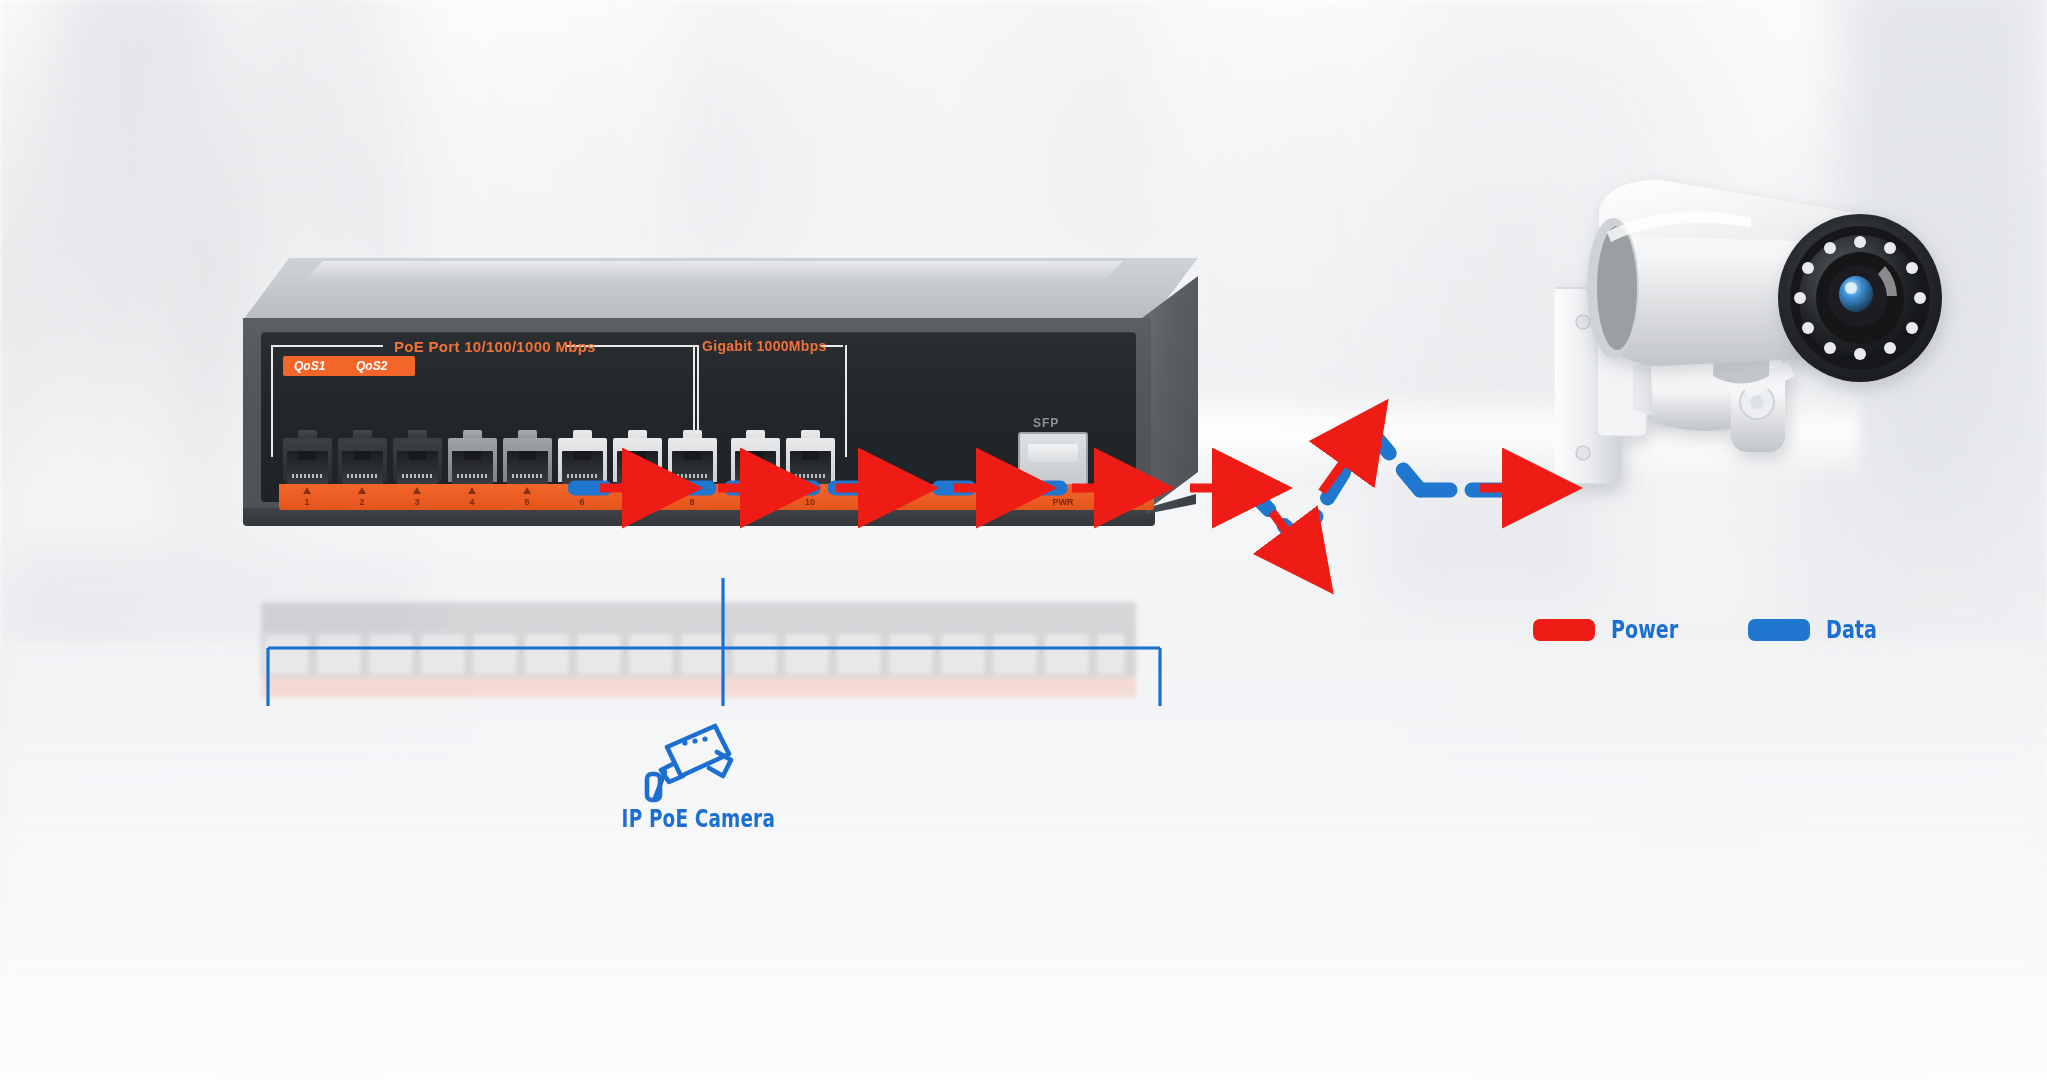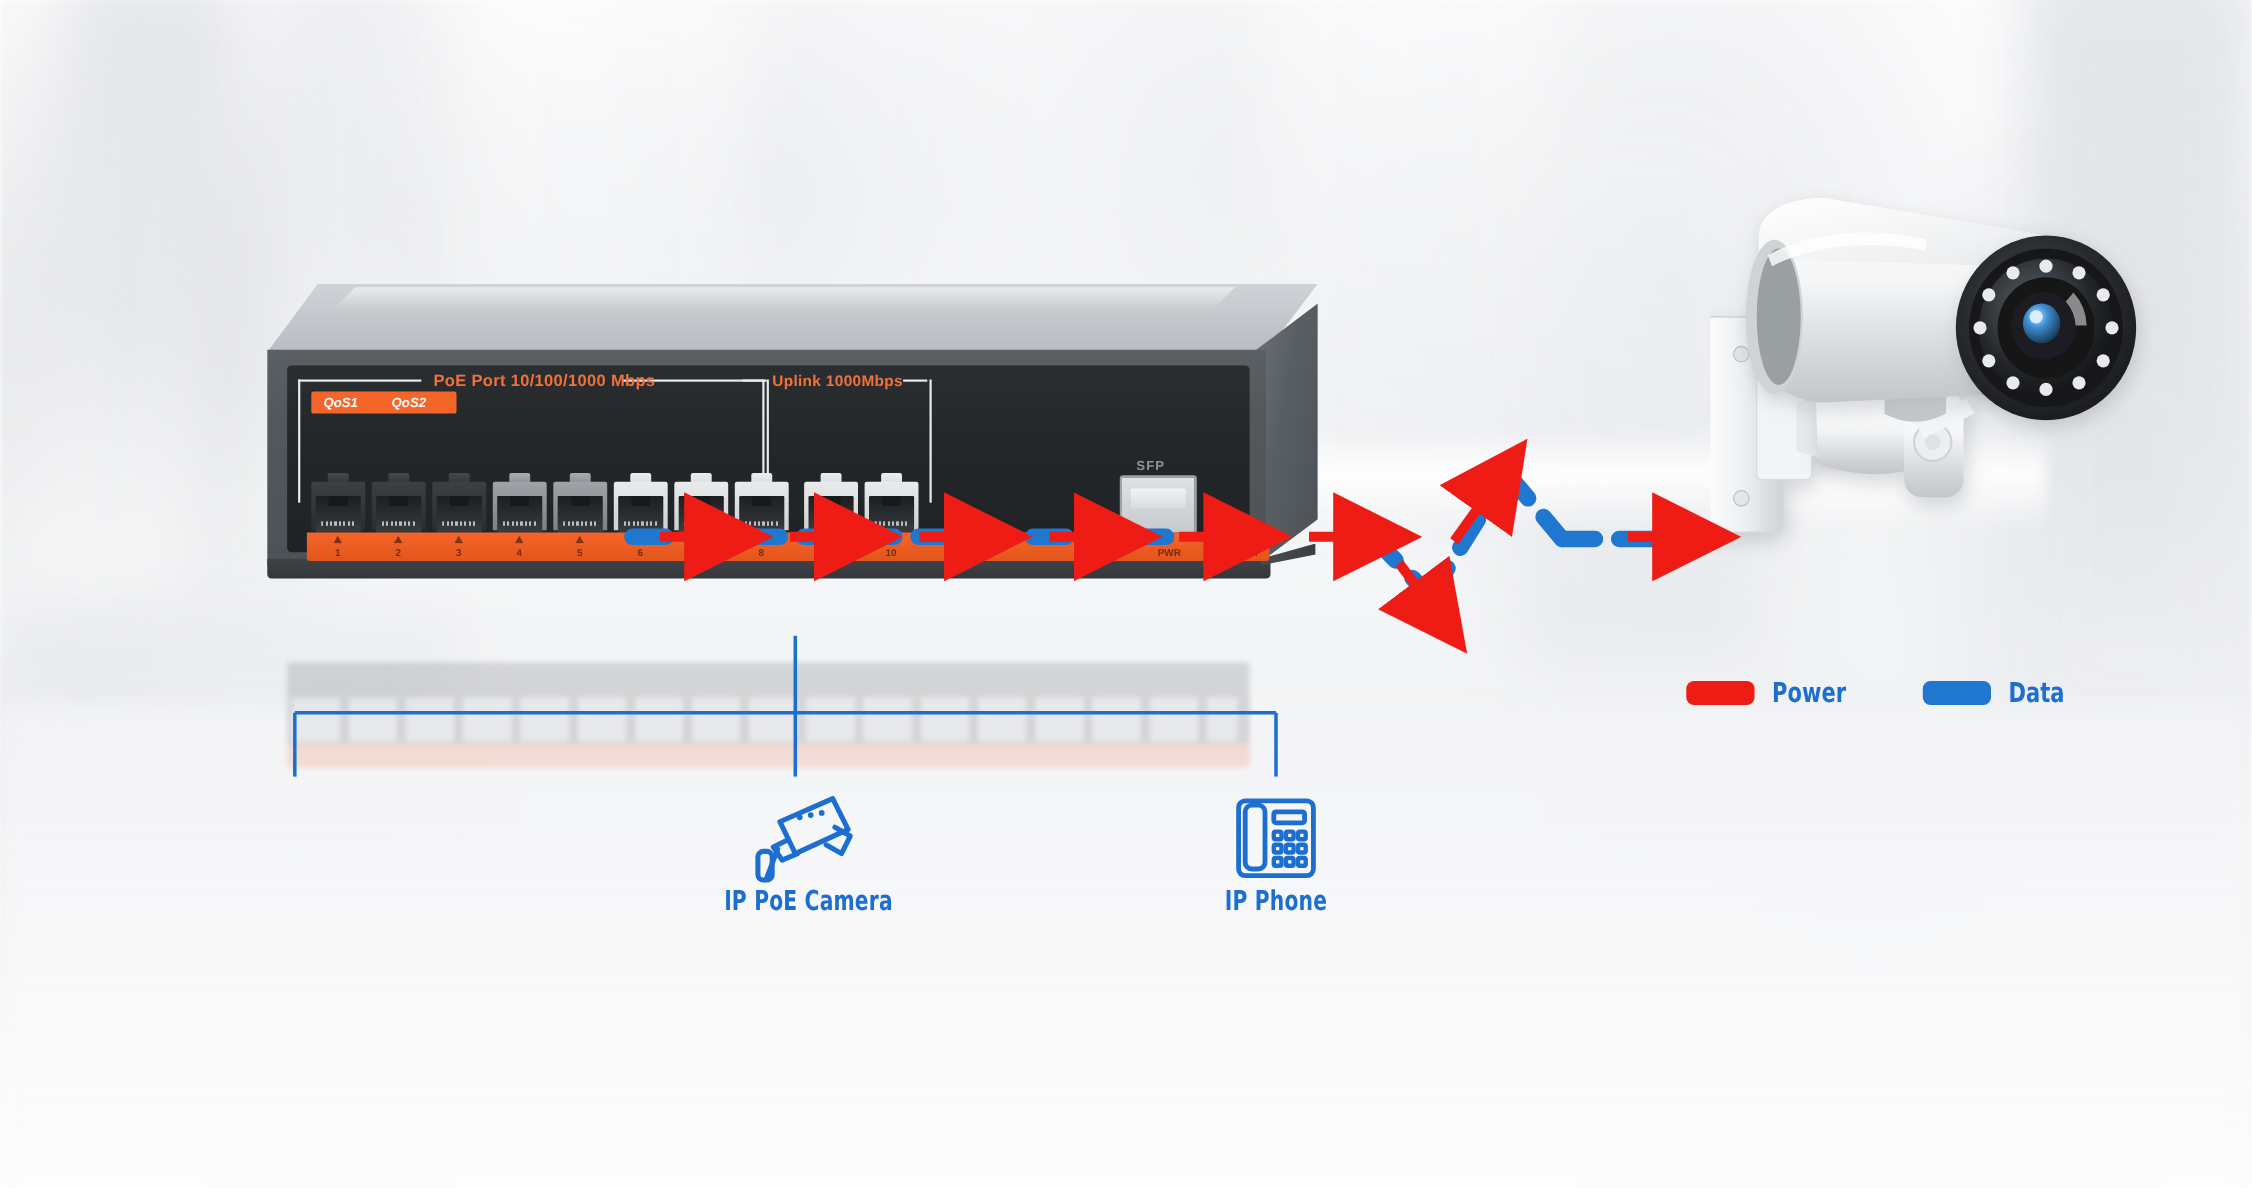--- a/index.html
+++ b/index.html
@@ -178,21 +178,21 @@
 
     <div class="faceplate">
       <div class="grp grp-poe"></div>
       <div class="grp grp-up"></div>
       <div class="rule r1"></div>
       <div class="rule r2"></div>
       <div class="rule r3"></div>
       <div class="rule r4"></div>
 
       <div class="silk lbl-poe">PoE Port  10/100/1000 Mbps</div>
-      <div class="silk lbl-up">Uplink  1000Mbps</div>
+      <div class="silk lbl-up">Gigabit  1000Mbps</div>
 
       <div class="qos">
         <span class="q1">QoS1</span>
         <span class="q2">QoS2</span>
       </div>
 
 
       <div class="sfp-lbl">SFP</div>
       <div class="sfp">
           <div class="inner"></div>
@@ -439,57 +439,36 @@
       <path d="M954 488 L994 488"></path>
       <path d="M1072 488 L1112 488"></path>
       <path d="M1190 488 L1230 488"></path>
       <path d="M1272 512 L1296 544"></path>
       <path d="M1322 492 L1352 450"></path>
       <path d="M1480 488 L1520 488"></path>
     </g>
   </svg>
 
 
-  <div class="dev" id="dev1" style="left:635px;top:712px;width:200px;">
+  <div class="dev" id="dev1" style="left:593px;top:712px;width:200px;text-align:right;">
     <div class="ico">
       <svg width="100" height="84" viewBox="0 0 100 84" fill="none" stroke="#1c6fd0" stroke-width="4.6" stroke-linejoin="round" stroke-linecap="round">
         <path d="M24 27 L72 6 L86 34 L38 56 Z"></path>
         <path d="M74 32 L88 40 L80 56 L66 48"></path>
         <circle cx="42" cy="23" r="2.6" fill="#1c6fd0" stroke="none"></circle>
         <circle cx="52" cy="21" r="2.6" fill="#1c6fd0" stroke="none"></circle>
         <circle cx="62" cy="19" r="2.6" fill="#1c6fd0" stroke="none"></circle>
         <path d="M30 44 L18 50 L26 62 L40 56"></path>
         <path d="M22 52 L12 78"></path>
         <rect x="4" y="54" width="13" height="26" rx="5"></rect>
       </svg>
     </div>
     <div class="cap">IP PoE Camera</div>
   </div>
 
-  <div class="dev" id="dev2" style="left:1060px;top:712px;width:200px;">
-    <div class="ico">
-      <svg width="84" height="84" viewBox="0 0 84 84" fill="none" stroke="#1c6fd0" stroke-width="4.4" stroke-linejoin="round">
-        <rect x="8" y="8" width="68" height="68" rx="6"></rect>
-        <rect x="14" y="12" width="18" height="58" rx="6"></rect>
-        <rect x="40" y="18" width="28" height="10" rx="2"></rect>
-        <g stroke-width="4">
-          <rect x="40" y="36" width="7" height="7" rx="1.6"></rect>
-          <rect x="51" y="36" width="7" height="7" rx="1.6"></rect>
-          <rect x="62" y="36" width="7" height="7" rx="1.6"></rect>
-          <rect x="40" y="48" width="7" height="7" rx="1.6"></rect>
-          <rect x="51" y="48" width="7" height="7" rx="1.6"></rect>
-          <rect x="62" y="48" width="7" height="7" rx="1.6"></rect>
-          <rect x="40" y="60" width="7" height="7" rx="1.6"></rect>
-          <rect x="51" y="60" width="7" height="7" rx="1.6"></rect>
-          <rect x="62" y="60" width="7" height="7" rx="1.6"></rect>
-        </g>
-      </svg>
-    </div>
-    <div class="cap">IP Phone</div>
-  </div>
 
   <div class="legend">
     <div class="lg">
       <div class="sw-chip" id="chip0" style="background: rgb(239, 28, 22);"></div>
       <div class="txt">Power</div>
     </div>
     <div class="lg">
       <div class="sw-chip" id="chip1" style="background: rgb(31, 119, 208);"></div>
       <div class="txt">Data</div>
     </div>

